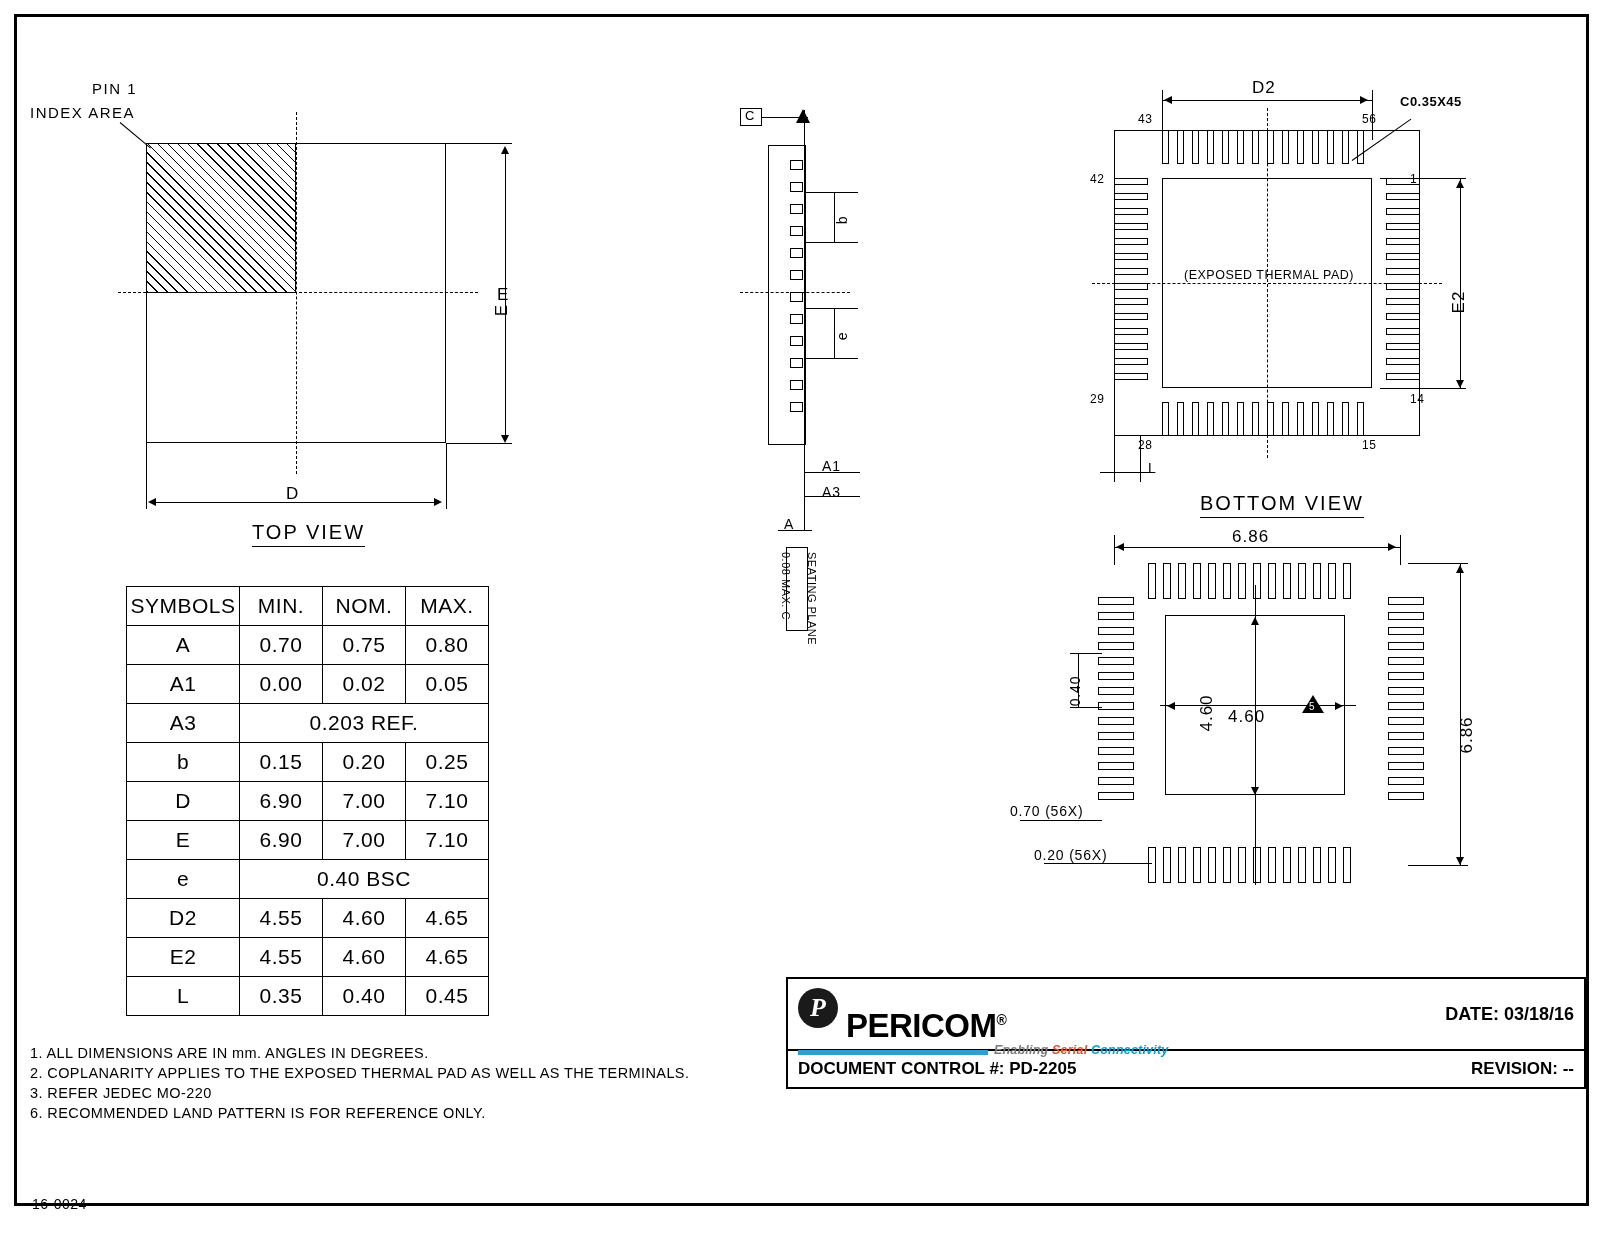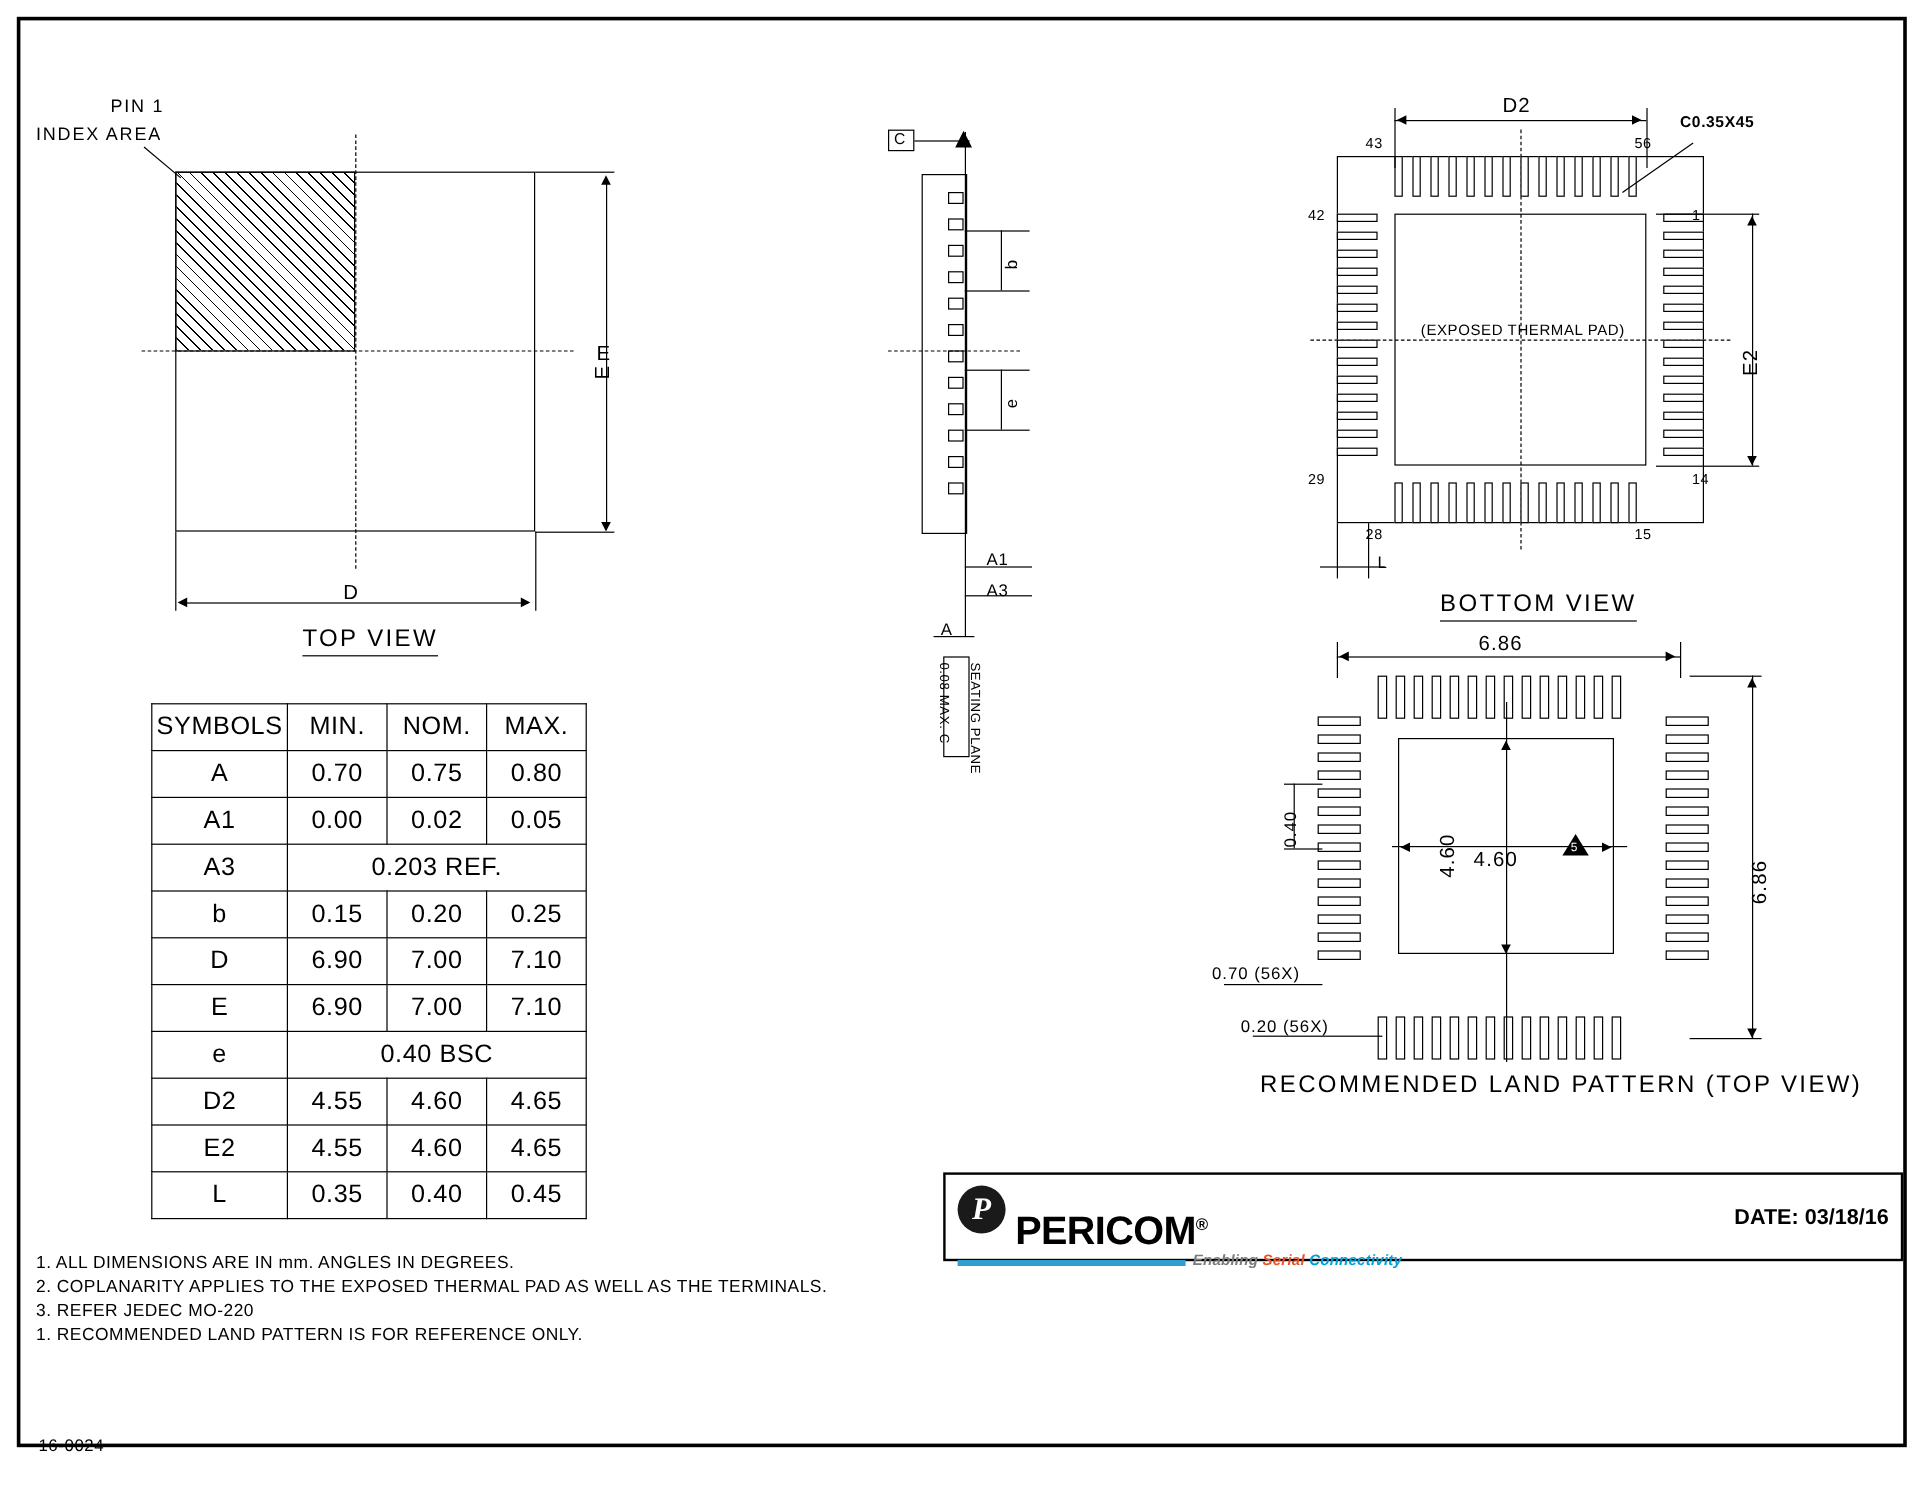--- a/index.html
+++ b/index.html
@@ -371,21 +371,20 @@
     <div class="thin-h" style="left:60px;top:128px;width:32px;"></div>
     <div class="thin-h" style="left:60px;top:182px;width:32px;"></div>
     <div class="abs lbl small" style="left:50px;top:158px;transform:rotate(-90deg);">0.40</div>
 
     <div class="thin-h" style="left:10px;top:295px;width:82px;"></div>
     <div class="abs lbl small" style="left:0px;top:278px;">0.70  (56X)</div>
 
     <div class="thin-h" style="left:34px;top:338px;width:108px;"></div>
     <div class="abs lbl small" style="left:24px;top:322px;">0.20  (56X)</div>
 
-    <div class="abs lbl big" style="left:40px;top:368px;">RECOMMENDED  LAND  PATTERN  (TOP  VIEW)</div>
   </div>
 
   <table class="dims" style="left:126px;top:586px;">
     <thead>
       <tr>
         <td class="sym">SYMBOLS</td>
         <td class="val">MIN.</td>
         <td class="val">NOM.</td>
         <td class="val">MAX.</td>
       </tr>
@@ -447,21 +446,21 @@
           <td class="val">0.40</td>
           <td class="val">0.45</td>
         </tr>
       </tbody>
   </table>
 
   <div id="notes">
     <div>1. ALL DIMENSIONS ARE IN mm. ANGLES IN DEGREES.</div>
     <div>2. COPLANARITY APPLIES TO THE EXPOSED THERMAL PAD AS WELL AS THE TERMINALS.</div>
     <div>3. REFER JEDEC MO-220</div>
-    <div>1. RECOMMENDED LAND PATTERN IS FOR REFERENCE ONLY.</div>
+    <div>6. RECOMMENDED LAND PATTERN IS FOR REFERENCE ONLY.</div>
   </div>
 
   <div id="docnum">16-0024</div>
 
   <div id="titleblock">
     <div class="row first">
       <div>
         <div class="logo-wrap">
           <div class="logo-mark">P</div>
           <div>
@@ -474,15 +473,19 @@
           <div class="logo-bar"></div>
           <div class="logo-tag">
             <span class="tag-a">Enabling</span>
             <span class="tag-b">Serial</span>
             <span class="tag-c">Connectivity</span>
           </div>
         </div>
       </div>
       <div style="font-size:18px;">DATE: 03/18/16</div>
     </div>
+    <div class="row">
+      <span class="grow">DOCUMENT CONTROL #: PD-2205</span>
+      <span>REVISION: --</span>
+    </div>
   </div>
 
 </div>
 
 </body></html>

